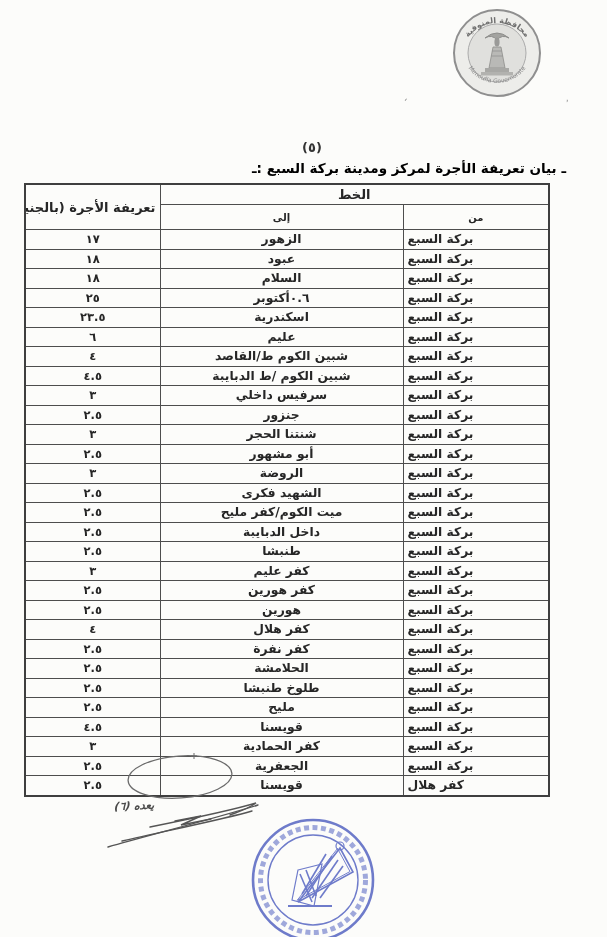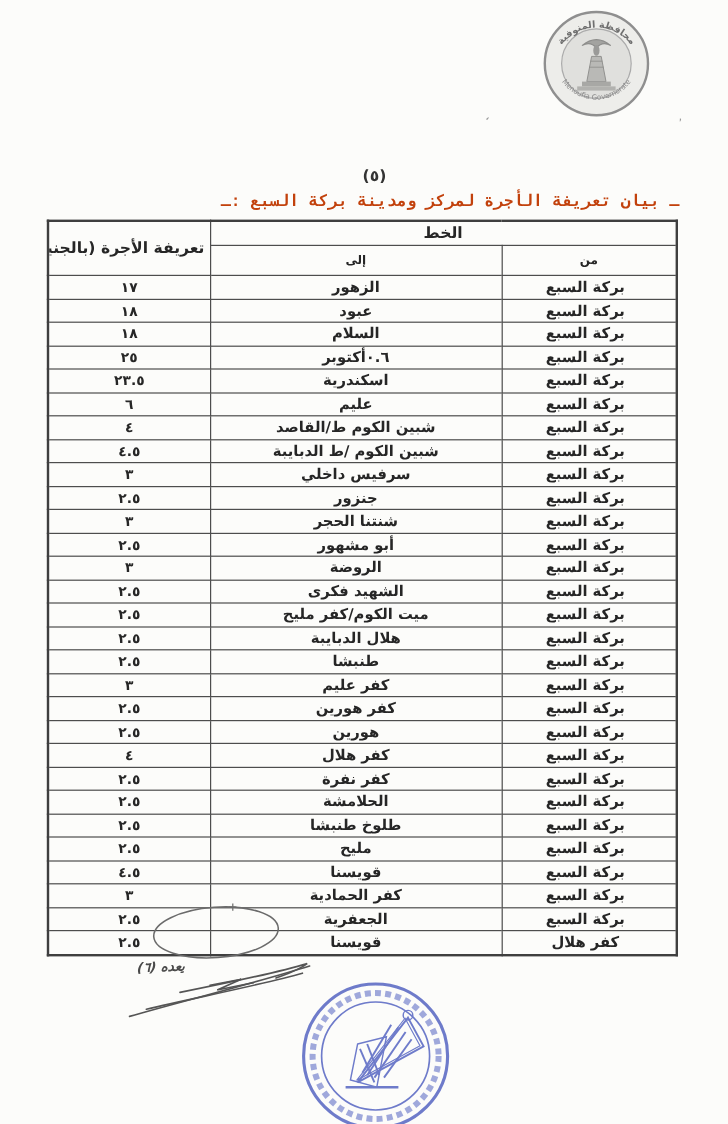--- a/index.html
+++ b/index.html
@@ -11,45 +11,44 @@
   }
   
   .seal{position:absolute;left:443px;top:4px;width:112px;height:100px;}
   
   .page-number{
     position:absolute;left:282px;top:140px;width:60px;
     text-align:center;font-size:13px;font-weight:bold;color:#333;
   }
   .doc-title{
     position:absolute;right:41px;top:160px;width:420px;
-    text-align:right;font-size:13.5px;font-weight:bold;color:#c2410c;
+    text-align:right;font-size:13.5px;font-weight:bold;color:#000000;
     letter-spacing:.2px;
-    font-family:Liberation Mono, monospace;
   }
   
   table.fare{
-    position:absolute;left:39px;top:183px;width:524px;
+    position:absolute;left:24px;top:183px;width:524px;
     border-collapse:collapse;table-layout:fixed;
     direction:rtl;
     padding-left:40px;
   }
   table.fare th, table.fare td{
     border:1px solid #4d4d4d;
     font-weight:bold;color:#262626;
     padding:0 4px;overflow:hidden;white-space:nowrap;
   }
   table.fare{border:2px solid #3f3f3f;}
   col.c-from{width:146px;}
   col.c-to{width:243px;}
   col.c-fare{width:135px;}
   tr.h1 th{height:19px;font-size:13px;text-align:center;}
   tr.h2 th{height:24px;font-size:10px;text-align:center;}
   th.fare-head{font-size:12.5px;}
   tbody td{height:18.5px;font-size:12.3px;text-align:center;line-height:18.5px;}
-  tbody td.from-cell{text-align:center;padding-right:10px;}
+  tbody td.from-cell{text-align:left;padding-right:10px;}
   tbody td.fare-cell{font-size:11.5px;margin-left:16px;}
   
   .signature{position:absolute;left:80px;top:735px;width:230px;height:125px;pointer-events:none;}
   .footer-note{
     position:absolute;left:84px;top:800px;width:70px;
     direction:rtl;text-align:right;
     font-size:11px;font-style:italic;color:#4a4a4a;
     transform:skewX(-8deg) rotate(-2deg);
     font-weight:bold;
   }
@@ -179,21 +178,21 @@
         <td class="to-cell">الشهيد فكرى</td>
         <td class="fare-cell">٢.٥</td>
       </tr>
       <tr>
         <td class="from-cell">بركة السبع</td>
         <td class="to-cell">ميت الكوم/كفر مليح</td>
         <td class="fare-cell">٢.٥</td>
       </tr>
       <tr>
         <td class="from-cell">بركة السبع</td>
-        <td class="to-cell">هلال الدبايبة</td>
+        <td class="to-cell">داخل الدبايبة</td>
         <td class="fare-cell">٢.٥</td>
       </tr>
       <tr>
         <td class="from-cell">بركة السبع</td>
         <td class="to-cell">طنبشا</td>
         <td class="fare-cell">٢.٥</td>
       </tr>
       <tr>
         <td class="from-cell">بركة السبع</td>
         <td class="to-cell">كفر عليم</td>

